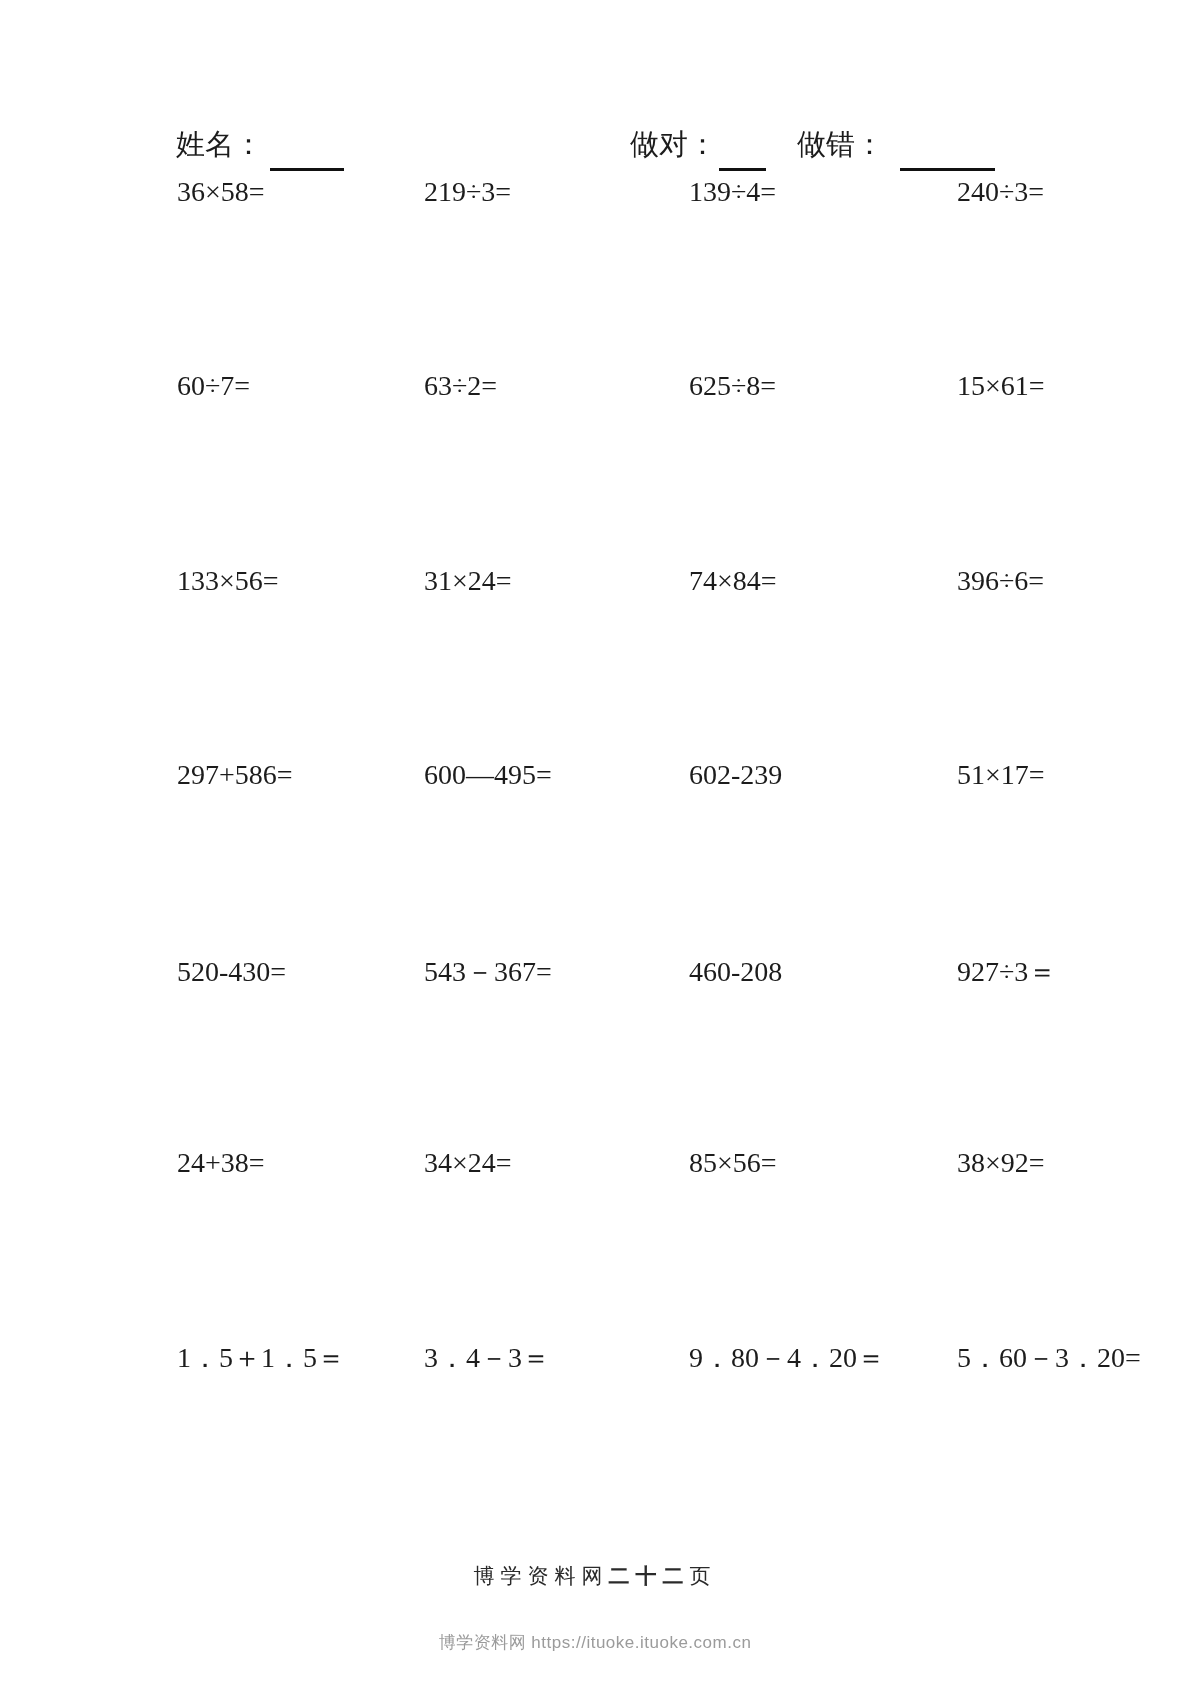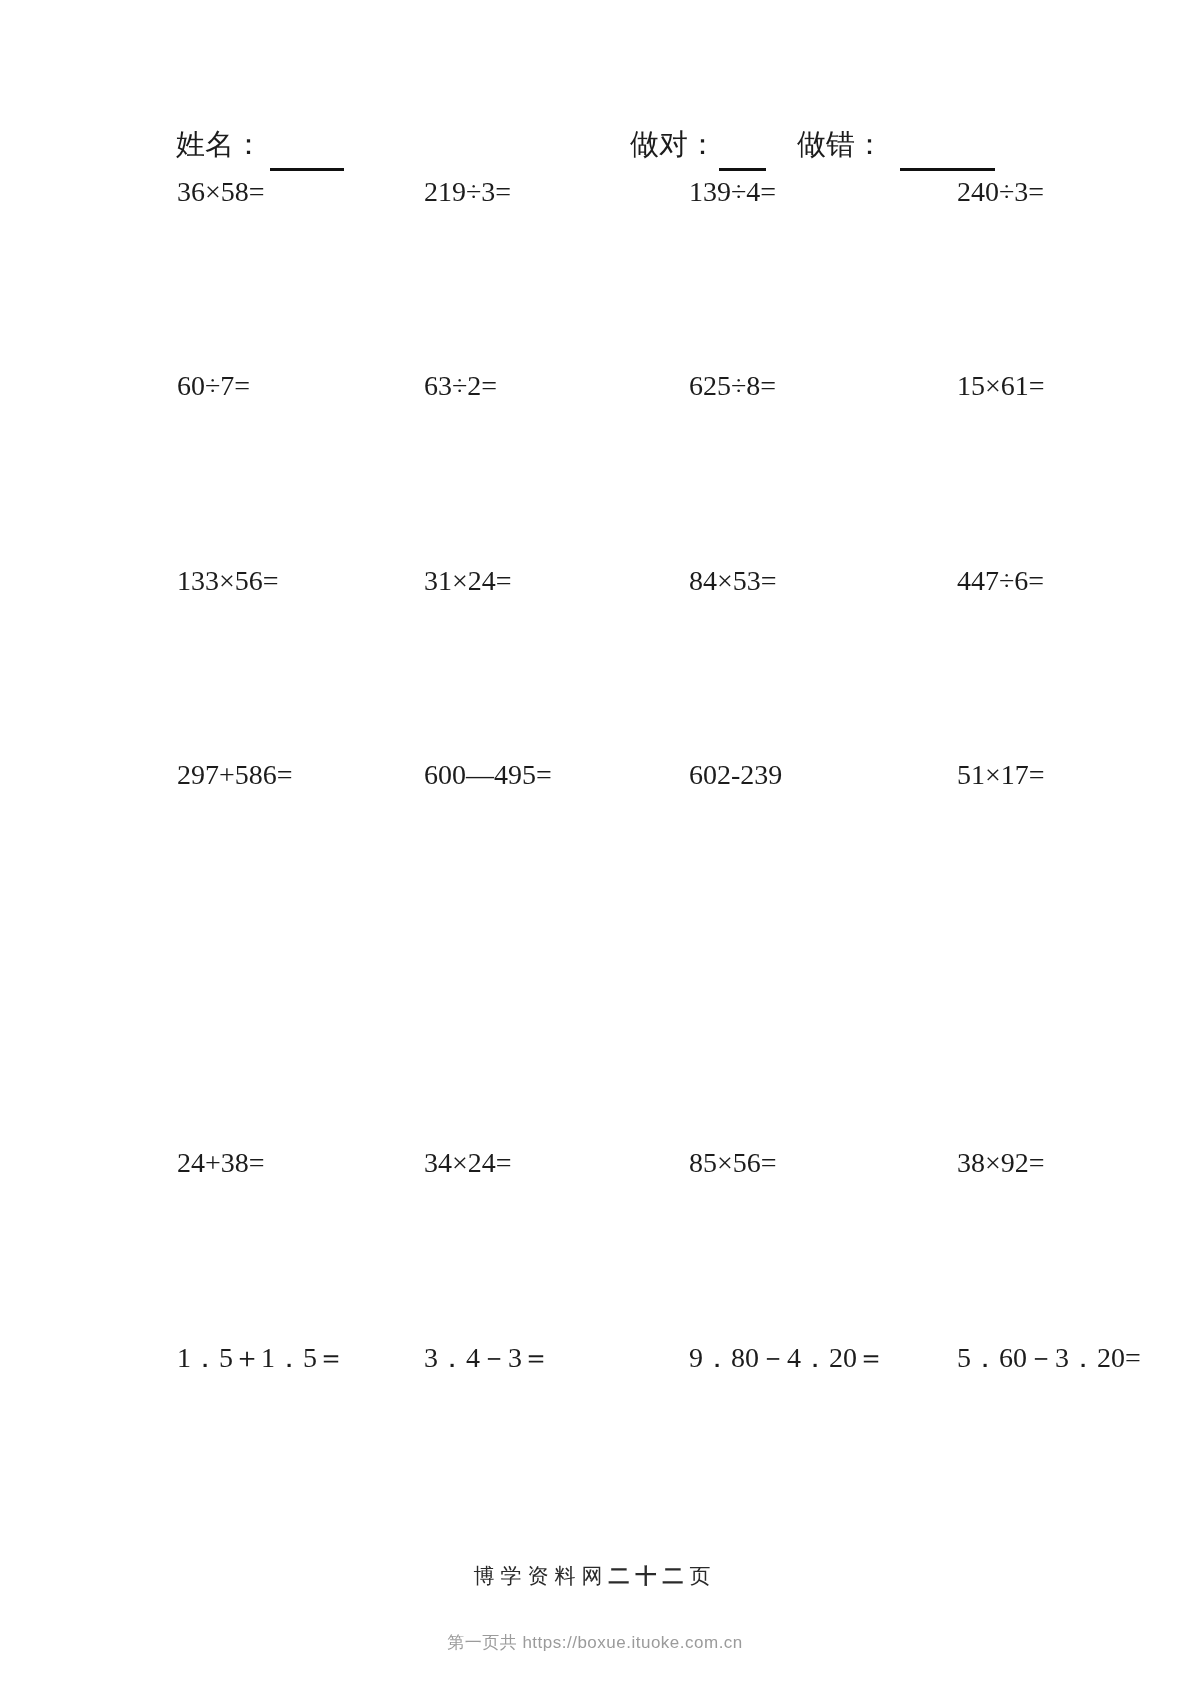--- a/index.html
+++ b/index.html
@@ -116,43 +116,49 @@
   <div class="prow r2">
     <span class="cell c1">60÷7=</span>
     <span class="cell c2">63÷2=</span>
     <span class="cell c3">625÷8=</span>
     <span class="cell c4">15×61=</span>
   </div>
 
   <div class="prow r3">
     <span class="cell c1">133×56=</span>
     <span class="cell c2">31×24=</span>
-    <span class="cell c3">84×53=</span>
-    <span class="cell c4">447÷6=</span>
+    <span class="cell c3">74×84=</span>
+    <span class="cell c4">396÷6=</span>
   </div>
 
   <div class="prow r4">
     <span class="cell c1">297+586=</span>
     <span class="cell c2">600—495=</span>
     <span class="cell c3">602-239</span>
     <span class="cell c4">51×17=</span>
   </div>
 
+  <div class="prow r5">
+    <span class="cell c1">520-430=</span>
+    <span class="cell c2">543－367=</span>
+    <span class="cell c3">460-208</span>
+    <span class="cell c4">927÷3＝</span>
+  </div>
 
   <div class="prow r6">
     <span class="cell c1">24+38=</span>
     <span class="cell c2">34×24=</span>
     <span class="cell c3">85×56=</span>
     <span class="cell c4">38×92=</span>
   </div>
 
   <div class="prow r7">
     <span class="cell c1">1．5＋1．5＝</span>
     <span class="cell c2">3．4－3＝</span>
     <span class="cell c3">9．80－4．20＝</span>
     <span class="cell c4">5．60－3．20=</span>
   </div>
 
   <div class="footer"><span>博学资料网</span><span class="pages-bold">二十二</span><span>页</span></div>
 
-  <div class="watermark">第一页共 https://boxue.ituoke.com.cn</div>
+  <div class="watermark">博学资料网 https://ituoke.ituoke.com.cn</div>
 
 </div>
 
 </body></html>

